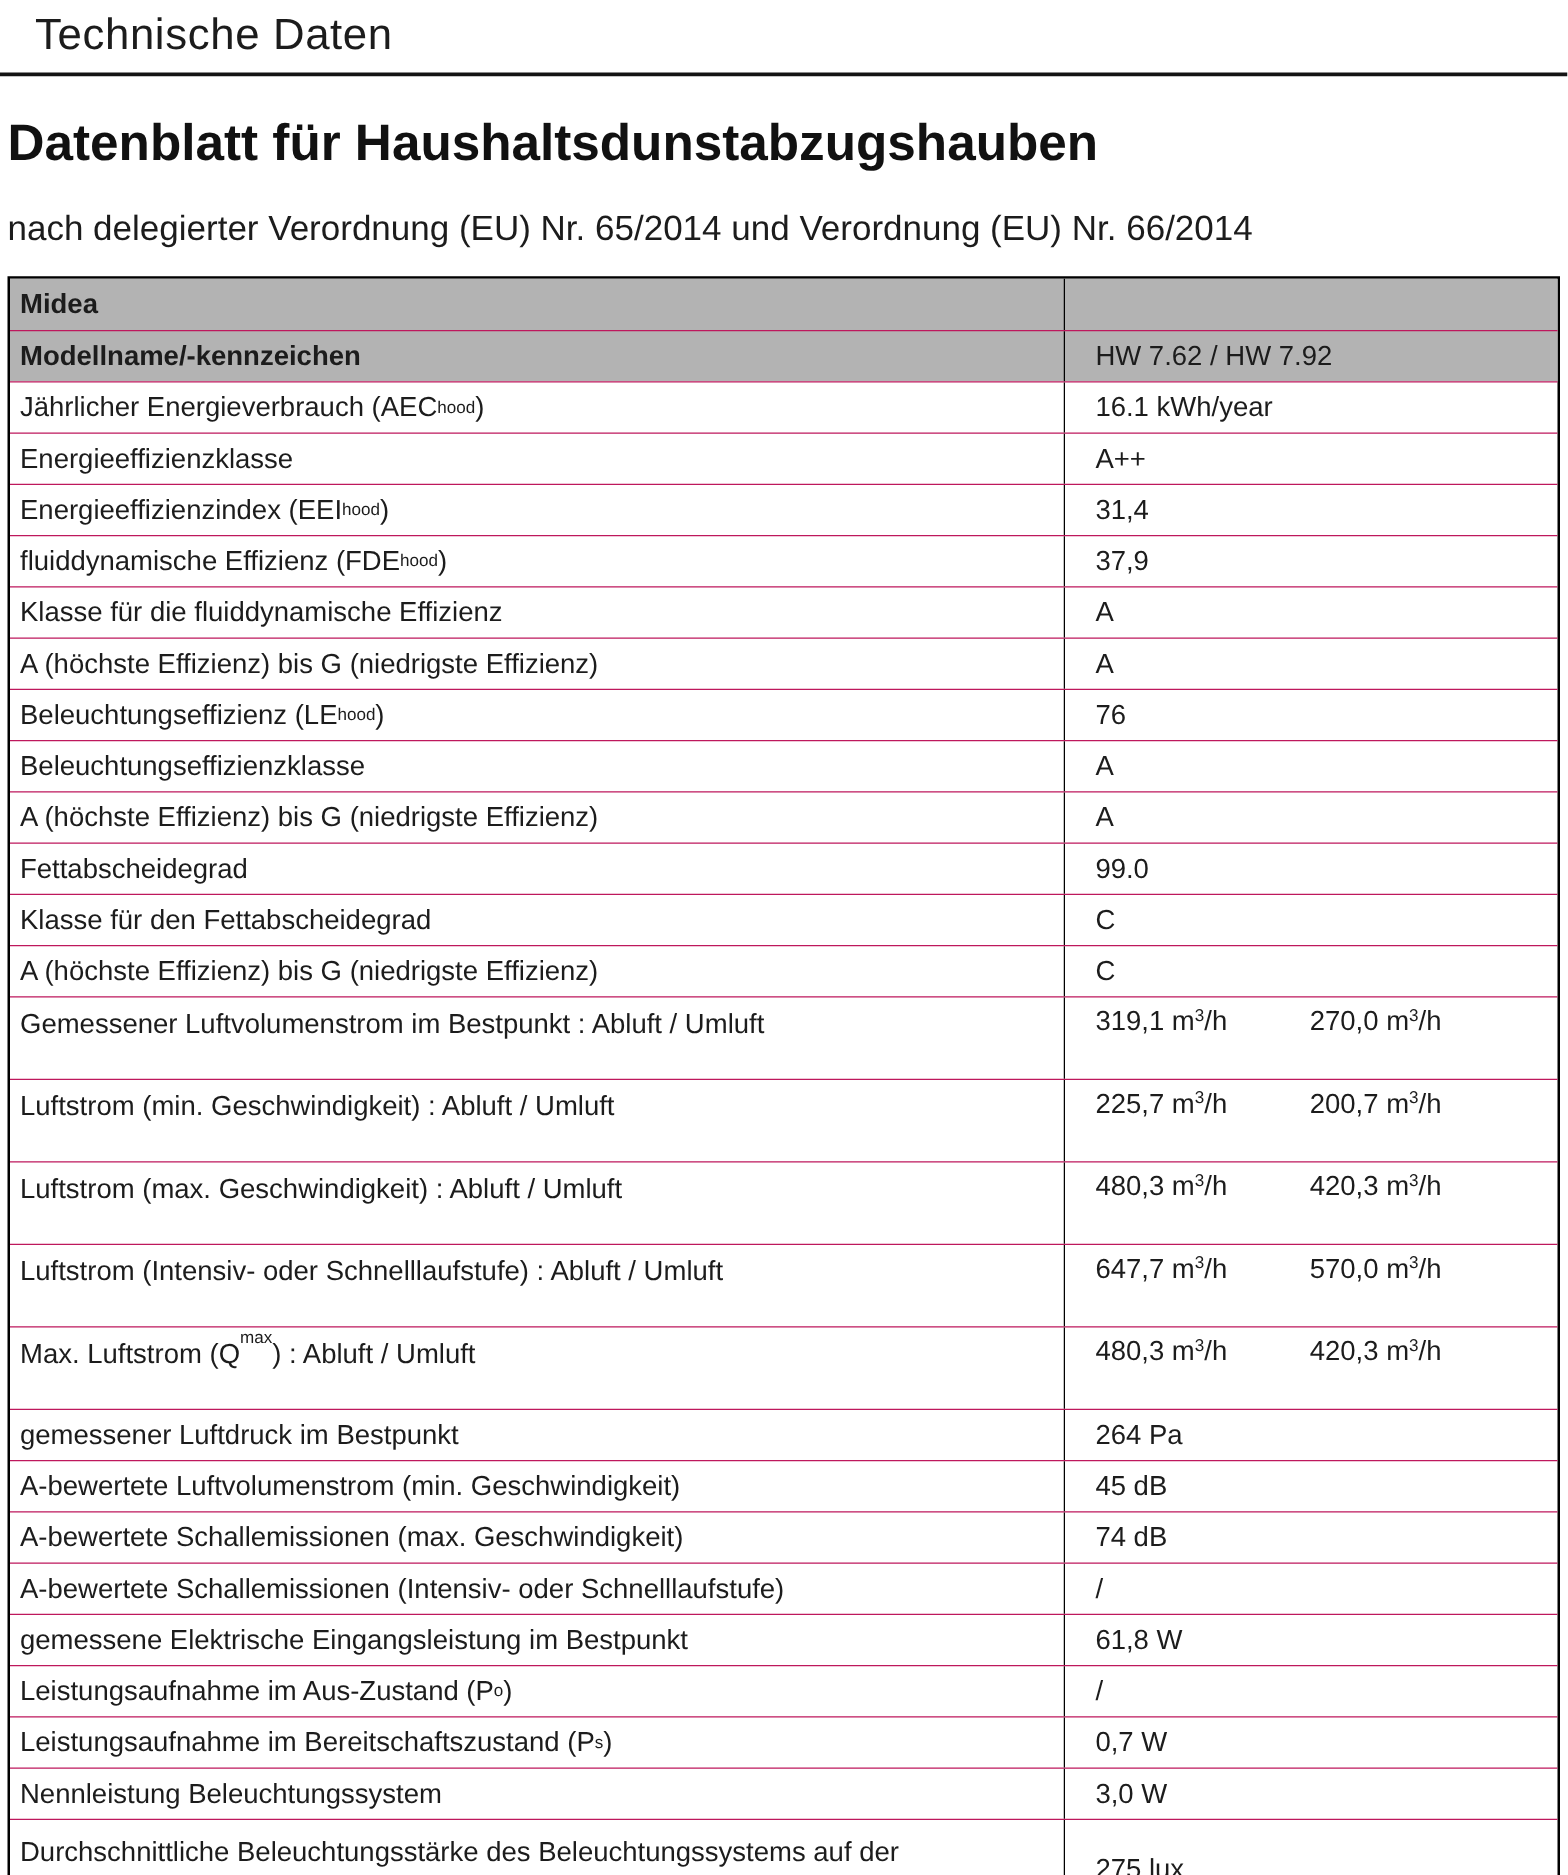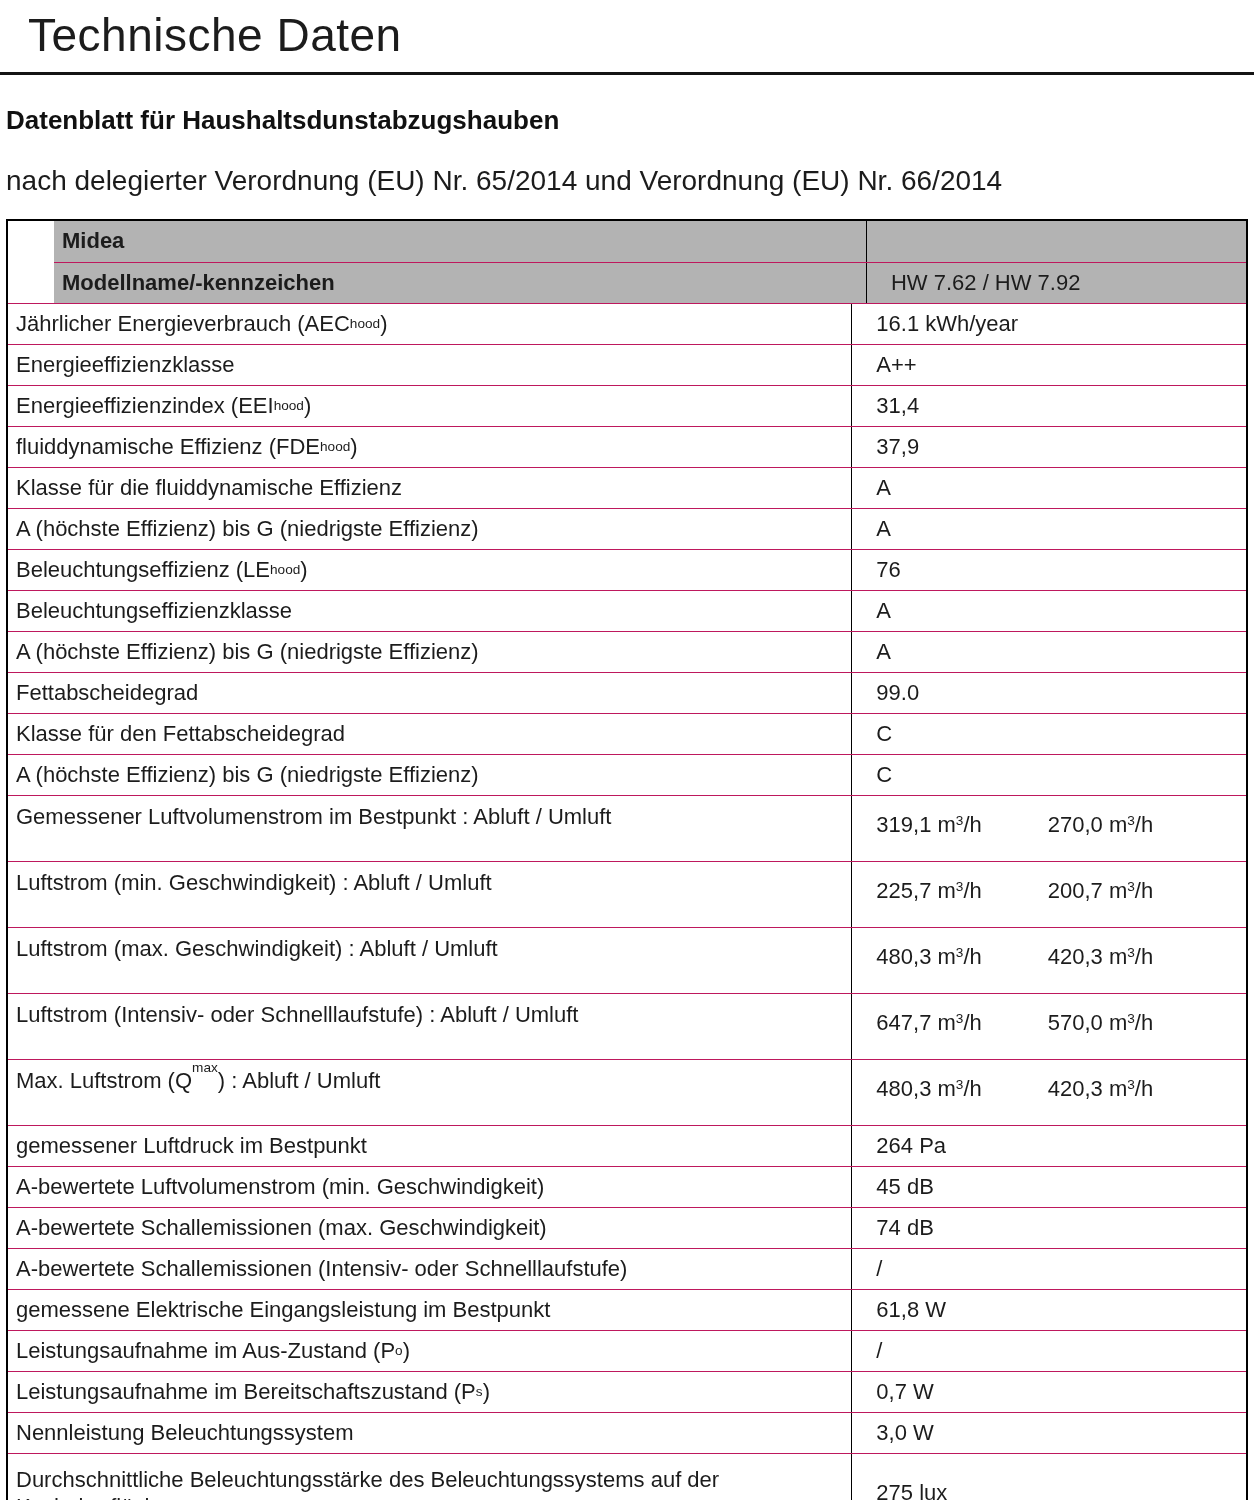--- a/index.html
+++ b/index.html
@@ -17,32 +17,32 @@
   }
   
   .title-bar{
     box-sizing:border-box;
     padding:8px 0 10px 28px;
     border-bottom:3px solid #141414;
     width:100%;
   }
   .title-bar h1{
     margin:0;
-    font-size:46px;
+    font-size:35px;
     font-weight:400;
     letter-spacing:.5px;
     color:#1c1c1c;
   }
   
   .doc-head{
     padding:0 6px;
   }
   .doc-head h2{
     margin:30px 0 0 0;
-    font-size:26px;
+    font-size:41px;
     font-weight:700;
     color:#111;
   }
   .doc-head .subheading{
     margin:29px 0 0 0;
     font-size:28px;
     font-weight:400;
     color:#1c1c1c;
   }
   
@@ -75,35 +75,34 @@
   .cell.value{
     flex:1;
     padding:6px 10px 6px 24px;
     display:flex;
     align-items:center;
     gap:66px;
     flex-wrap:nowrap;
   }
   .row.gray{
     background:#b3b3b3;
-    margin-left:46px;
   }
   .row.gray .cell.label{
     font-weight:700;
   }
   
   .row.dual{
     min-height:66px;
   }
   .row.dual .cell.label{
     align-items:flex-start;
     padding-top:8px;
   }
   .row.dual .cell.value{
-    align-items:center;
+    align-items:flex-start;
     padding-bottom:12px;
   }
   
   .row.tall{
     min-height:80px;
   }
   sub{
     font-size:62%;
     line-height:0;
     vertical-align:-0.25em;

